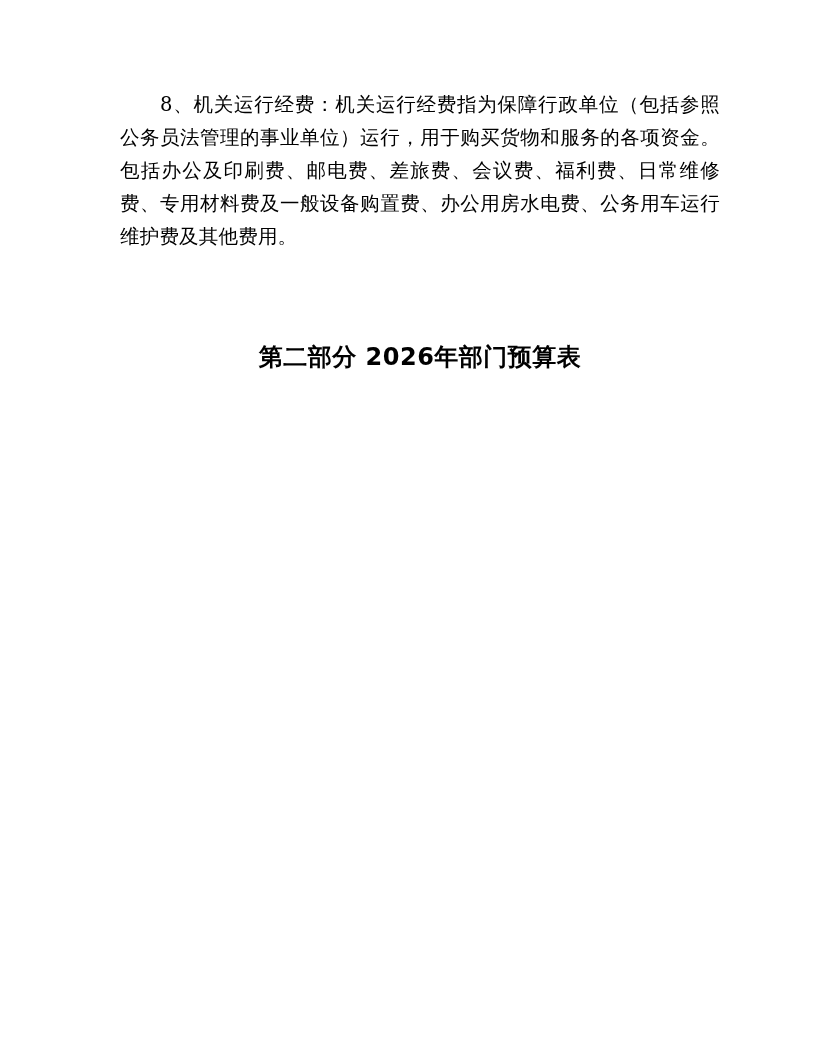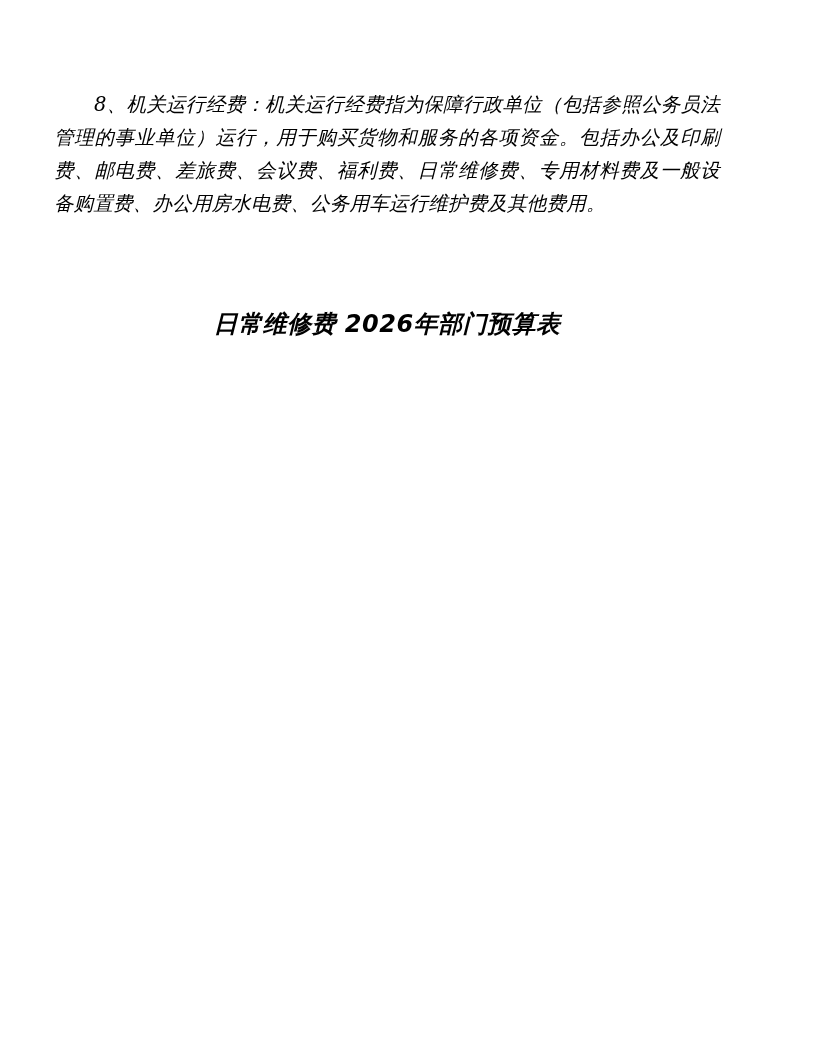--- a/index.html
+++ b/index.html
@@ -12,22 +12,21 @@
     background: #ffffff;
     font-family: "DejaVu Serif", "Liberation Serif", serif;
     color: #000000;
     overflow: hidden;
   }
   .page {
     position: relative;
     width: 816px;
     height: 1056px;
     box-sizing: border-box;
-    padding: 88px 96px 0 54px;
-    font-style: italic;
+    padding: 88px 96px 0 120px;
   }
   .body-paragraph {
     font-size: 19.5px;
     line-height: 33px;
     text-align: justify;
     text-justify: inter-ideograph;
     text-indent: 40px;
     margin: 0;
     letter-spacing: 0.2px;
     font-family: "DejaVu Serif", "Liberation Serif", serif;
@@ -59,16 +58,16 @@
 </style>
 </head>
 <body>
 
 <div class="page">
 
   <p class="body-paragraph">8、机关运行经费：机关运行经费指为保障行政单位（包括参照公务员法管理的事业单位）运行，用于购买货物和服务的各项资金。包括办公及印刷费、邮电费、差旅费、会议费、福利费、日常维修费、专用材料费及一般设备购置费、办公用房水电费、公务用车运行维护费及其他费用。</p>
 
   <div class="section-spacer"></div>
 
-  <h2 class="section-heading">日常维修费  2026年部门预算表</h2>
+  <h2 class="section-heading">第二部分  2026年部门预算表</h2>
 
 
 </div>
 
 </body></html>

